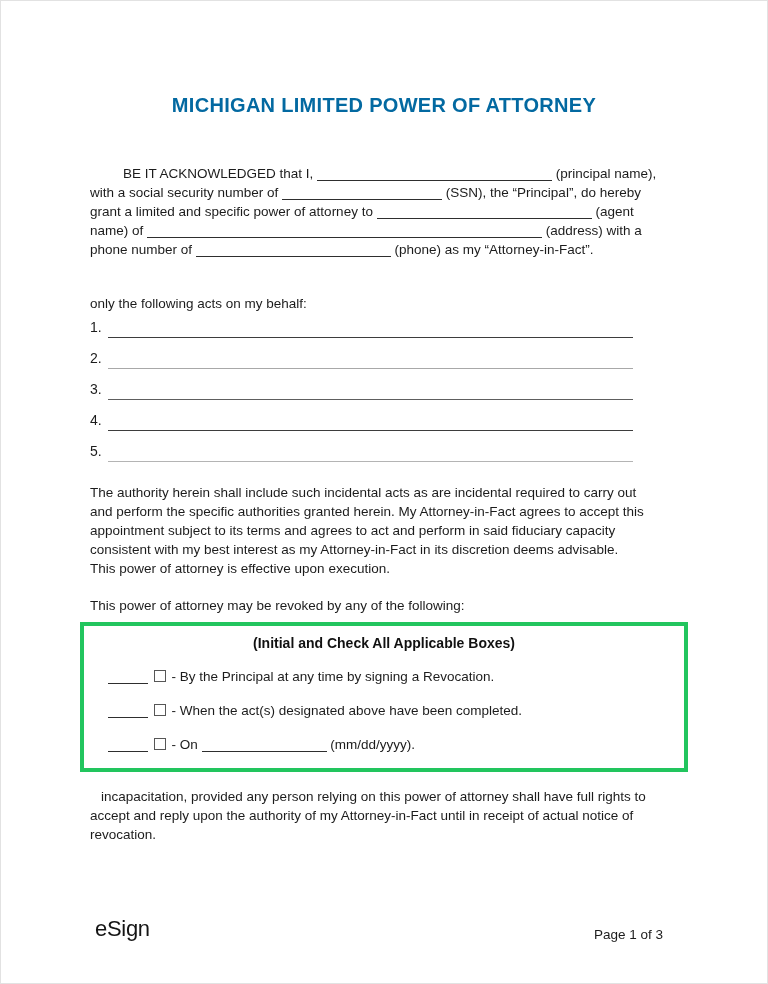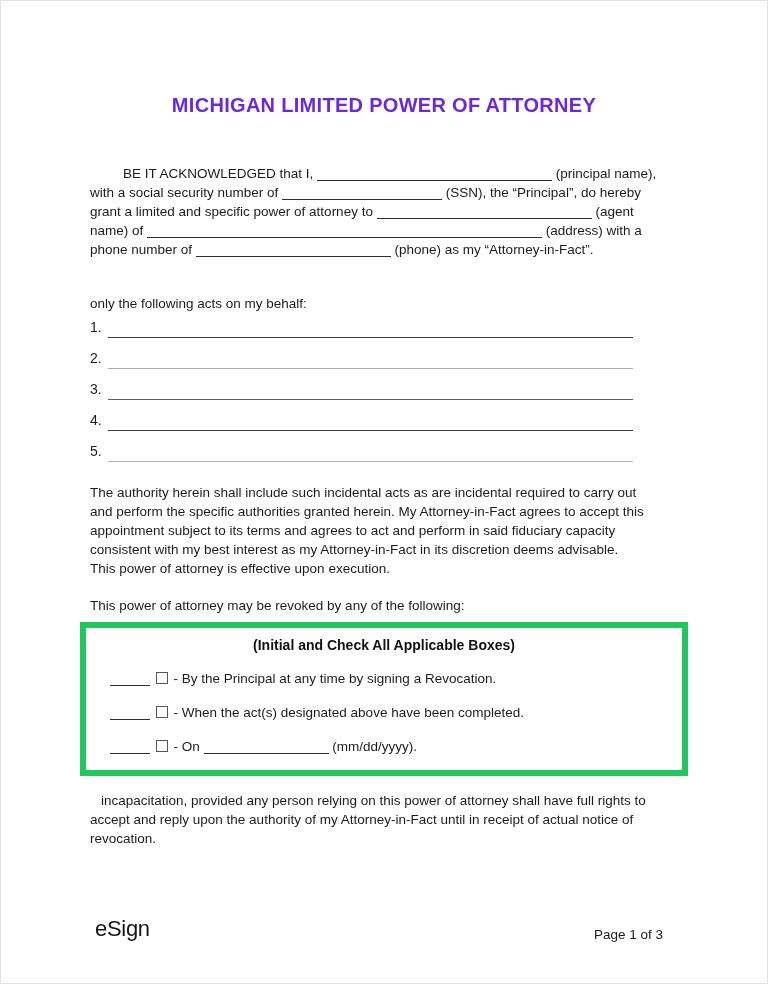--- a/index.html
+++ b/index.html
@@ -11,21 +11,21 @@
     font-family:"Liberation Sans","DejaVu Sans",sans-serif;
     font-size:13.5px;line-height:19px;color:#1c1c1c;
     overflow:hidden;
     box-sizing:border-box;
   }
   .content{padding:0 90px;}
   .title{
     margin:92px 0 0 0;
     text-align:center;
     font-size:20px;line-height:26px;
-    font-weight:bold;letter-spacing:0.3px;color:#6d28d9;
+    font-weight:bold;letter-spacing:0.3px;color:#0369a1;
   }
   .doc-line{white-space:pre;height:19px;line-height:19px;}
   .b{font-weight:normal;margin-left:11px;}
   .sp{display:inline-block;height:1px;}
   .blank{
     display:inline-block;height:14px;
     border-bottom:1.4px solid #2e2e2e;
     vertical-align:-3px;
   }
   .cb{
@@ -41,21 +41,21 @@
   .acts-num{margin-right:6px;padding-bottom:1px;font-size:14px;}
   .act-line{flex:1;border-bottom:1.6px solid #3d3d3d;height:100%;}
   .acts-row:nth-child(2) .act-line{border-color:#a8a8a8;}
   .acts-row:nth-child(3) .act-line{border-color:#5e5e5e;}
   .acts-row:nth-child(5) .act-line{border-color:#b4b4b4;}
   .incidental{margin-top:21px;}
   .revintro{margin-top:18px;}
   .revbox{
     margin:7px 0 0 -10px;
     width:608px;
-    border:6px solid #22c55e;
+    border:4px solid #22c55e;
     box-sizing:border-box;
     padding:8px 0 14px 0;
   }
   .revbox-heading{
     text-align:center;font-weight:bold;font-size:14px;line-height:19px;color:#111;
   }
   .box-items{padding-left:24px;}
   .box-items .doc-line{margin-top:14px;}
   .box-items .doc-line + .doc-line{margin-top:15px;}
   .death{margin-top:15px;}

